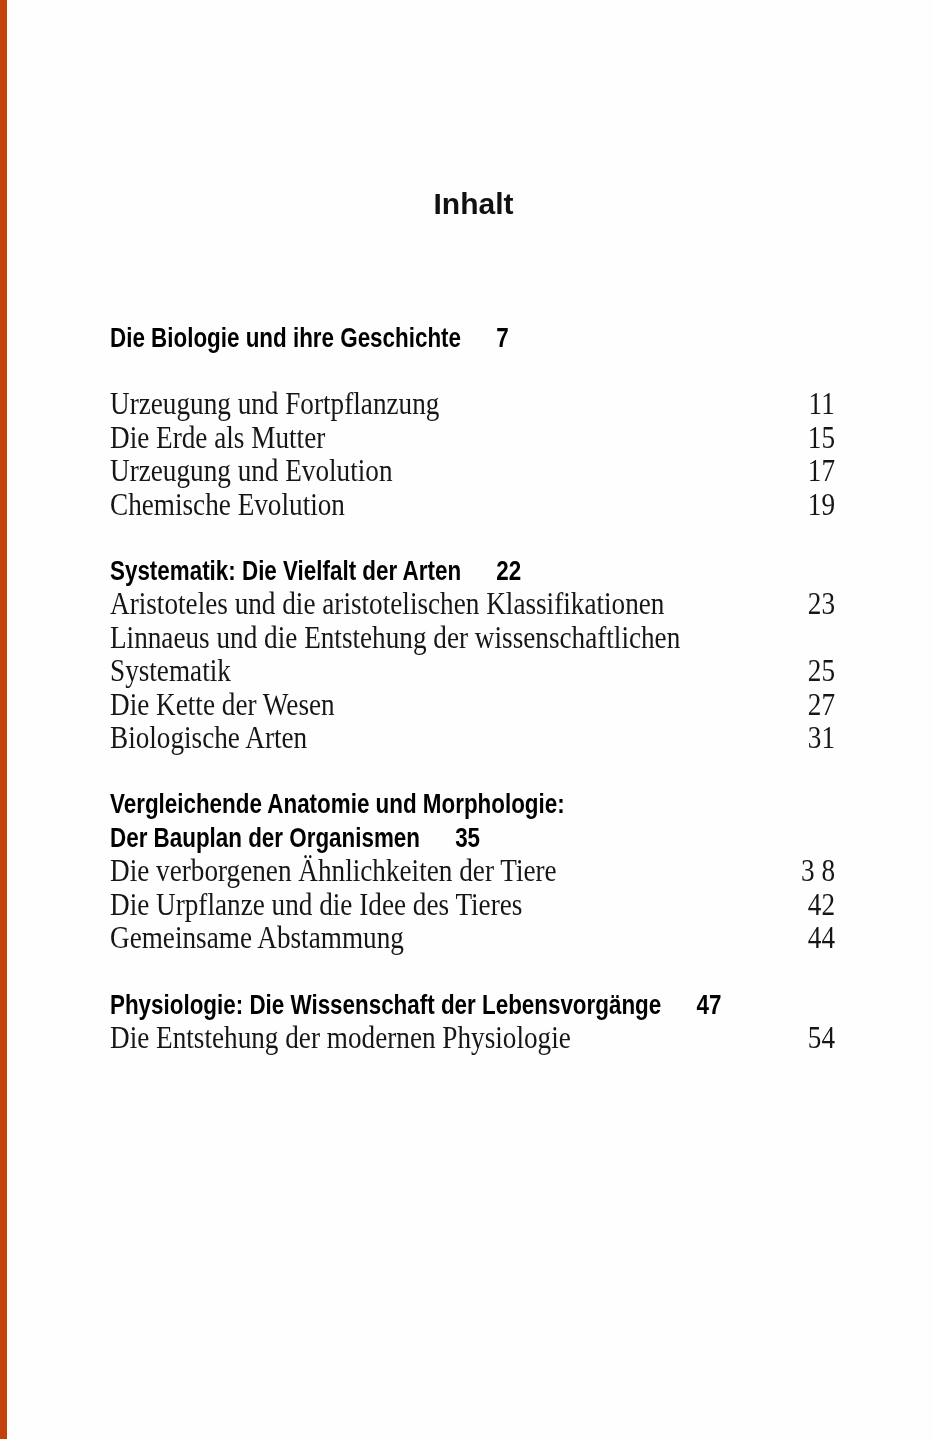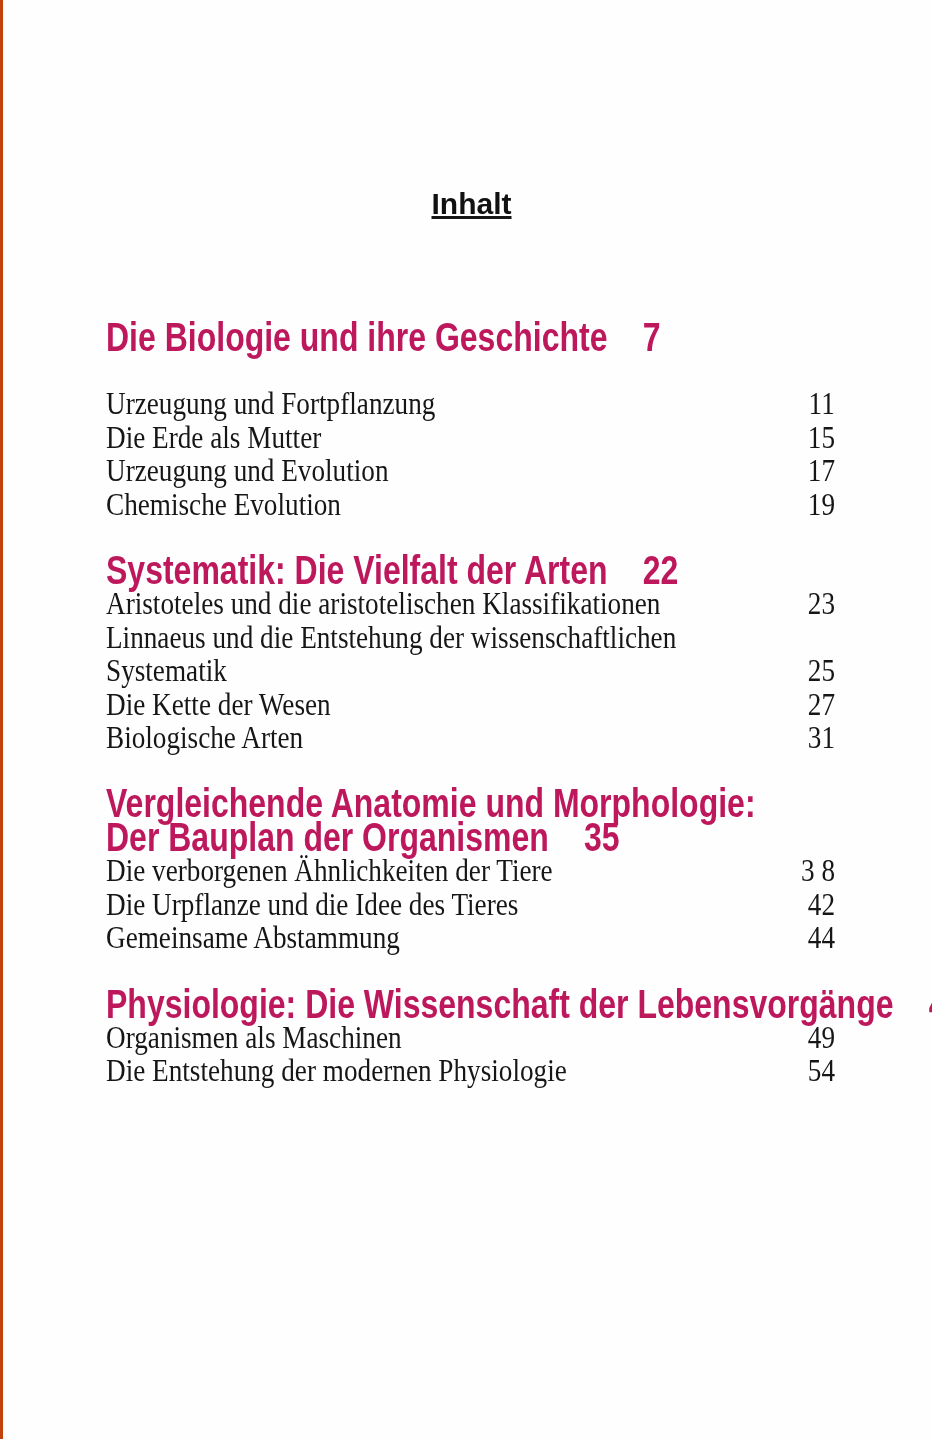--- a/index.html
+++ b/index.html
@@ -3,26 +3,25 @@
 <meta charset="utf-8">
 <style>
   html, body {
     margin: 0; padding: 0;
     background: #ffffff;
   }
   .page {
     box-sizing: border-box;
     width: 932px; height: 1439px;
     background: #fefefe;
-    border-left: 3px solid #c2410c;
+    border-left: 7px solid #c2410c;
     overflow: hidden;
     position: relative;
     color: #161616;
     font-family: "Liberation Serif", serif;
-    text-decoration: underline;
   }
   .title {
     margin: 186px 0 0 0;
     padding-left: 8px;
     text-align: center;
     font-family: "Liberation Sans", sans-serif;
     font-weight: 700;
     font-size: 30px;
     line-height: 36px;
     color: #111;
@@ -31,23 +30,23 @@
     margin: 99px 97px 0 103px; 
   }
   .section { margin-top: 33px; }
   .section:first-child { margin-top: 0; }
 
   
   .h-row {
     line-height: 33.4px;
     font-family: "Liberation Sans", sans-serif;
     font-weight: 700;
-    font-size: 40px;
+    font-size: 28px;
     white-space: nowrap;
-    color: #be185d;
+    color: #000000;
   }
   .h-scale {
     display: inline-block;
     transform: scaleX(0.80);
     transform-origin: 0 60%;
     white-space: nowrap;
   }
   .h-num { margin-left: 44px; }
 
   
@@ -97,17 +96,16 @@
       </section>
       <section class="section">
         <div class="h-row"><span class="h-scale"><span class="h-text">Vergleichende Anatomie und Morphologie:</span></span></div>
         <div class="h-row"><span class="h-scale"><span class="h-text">Der Bauplan der Organismen</span><span class="h-num">35</span></span></div>
         <div class="e-row"><span class="e-title">Die verborgenen Ähnlichkeiten der Tiere</span><span class="e-num">3 8</span></div>
         <div class="e-row"><span class="e-title">Die Urpflanze und die Idee des Tieres</span><span class="e-num">42</span></div>
         <div class="e-row"><span class="e-title">Gemeinsame Abstammung</span><span class="e-num">44</span></div>
       </section>
       <section class="section">
         <div class="h-row"><span class="h-scale"><span class="h-text">Physiologie: Die Wissenschaft der Lebensvorgänge</span><span class="h-num">47</span></span></div>
-        <div class="e-row"><span class="e-title">Organismen als Maschinen</span><span class="e-num">49</span></div>
         <div class="e-row"><span class="e-title">Die Entstehung der modernen Physiologie</span><span class="e-num">54</span></div>
       </section>
     </main>
 </div>
 
 </body></html>

